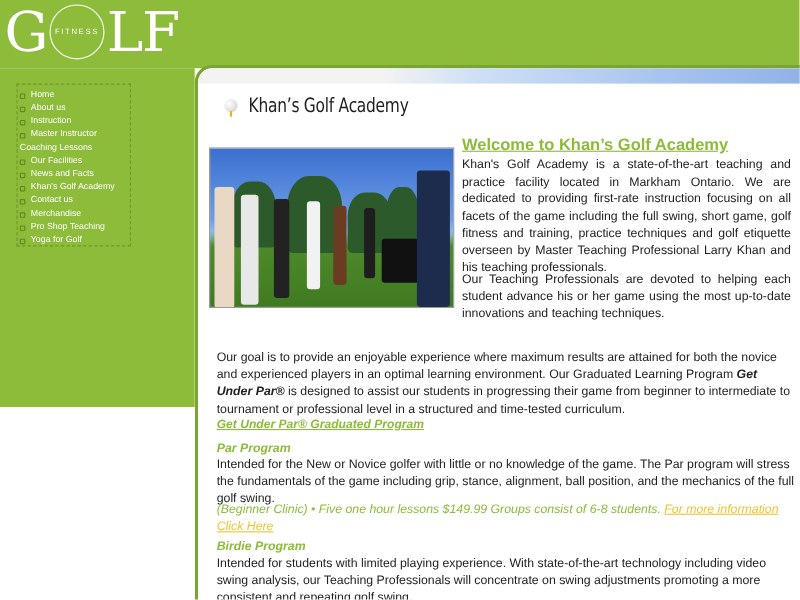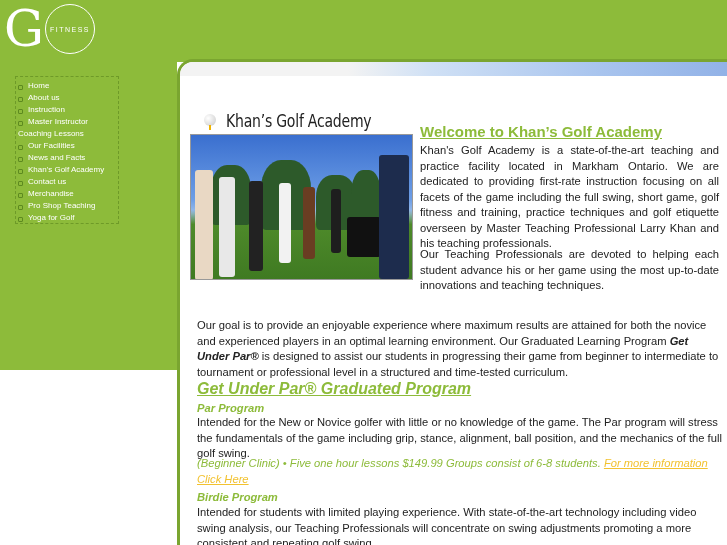--- a/index.html
+++ b/index.html
@@ -28,57 +28,58 @@
     box-sizing:border-box;
   }
   .logo-circle span { font-size:7px; letter-spacing:1.5px; color:#ffffff; }
   .nav {
     position:absolute; left:15px; top:76px; width:104px; height:148px;
     border:1px dashed #6e9a28; box-sizing:border-box; padding-top:1px;
   }
   .nav-item { display:flex; align-items:flex-end; height:12px; font-size:8px; color:#ffffff; padding-left:2px; white-space:nowrap; cursor:pointer; }
   .nav-bullet { width:5px; height:5px; border:1px solid #5d8a1f; border-radius:1px; margin-right:5px; box-sizing:border-box; flex:none; }
   .nav-item.plain { padding-left:2px; }
-  .page-heading { position:absolute; left:204px; top:86px; display:flex; align-items:center;margin-top:24px; }
+  .page-heading { position:absolute; left:204px; top:86px; display:flex; align-items:center; }
   .ball { position:relative; width:14px; height:18px; margin-right:8px; }
   .ball .b { position:absolute; left:0; top:2px; width:12px; height:12px; border-radius:50%; background:radial-gradient(circle at 35% 35%,#ffffff,#c9c9c9); }
   .ball .t { position:absolute; left:5px; top:13px; width:2px; height:5px; background:#f0b400; }
   .page-heading-text { font-family:"DejaVu Sans", sans-serif; font-size:18px; color:#222; transform:scaleX(0.78); transform-origin:left center; letter-spacing:-0.3px; }
   .photo {
     position:absolute; left:190px; top:134px; width:221px; height:144px;
     background:
       linear-gradient(to bottom, rgba(0,0,0,0) 0%, rgba(0,0,0,0) 52%, #4e8a2a 62%, #3f7a22 100%),
       linear-gradient(to bottom, #3a6fcf 0%, #6d9ee6 45%, #9fc0ea 55%);
     border:1px solid #999;
     overflow:hidden;
   }
   .tree { position:absolute; background:#2d5a2a; border-radius:40% 40% 10% 10%; }
   .person { position:absolute; border-radius:3px; }
   .welcome { position:absolute; left:420px; top:123px; font-size:15px; font-weight:bold; color:#8dbb3a; text-decoration:underline; cursor:pointer; }
   .p { position:absolute; font-size:11.2px; line-height:15.5px; color:#222; text-align:justify; }
   .p1 { left:420px; top:143px; width:299px; }
   .p2 { left:420px; top:247px; width:299px; }
   .p3 { left:197px; top:318px; width:525px; text-align:left; }
-  .green-link { position:absolute; left:197px; top:380px; font-size:16px; font-weight:bold; font-style:italic; color:#8dbb3a; text-decoration:underline; cursor:pointer; }
+  .green-link { position:absolute; left:197px; top:380px; font-size:11px; font-weight:bold; font-style:italic; color:#8dbb3a; text-decoration:underline; cursor:pointer; }
   .sec-title { position:absolute; left:197px; font-size:11.2px; font-weight:bold; font-style:italic; color:#8dbb3a; }
   .sec-body { position:absolute; left:197px; width:525px; font-size:11.2px; line-height:15.5px; color:#222; }
   .clinic { position:absolute; left:197px; top:456px; width:525px; font-size:11.2px; line-height:15.5px; font-weight:normal; font-style:italic; color:#8dbb3a; }
   .clinic a { color:#f2c230; text-decoration:underline; cursor:pointer; }
 </style>
 </head>
 <body>
 
 <div class="top-band"></div>
 <div class="left-panel"></div>
 
 <div class="logo">
   <span class="logo-letter">G</span>
   <span class="logo-circle">
     <span>FITNESS</span>
   </span>
+  <span class="logo-letter">LF</span>
 </div>
 
 <div class="nav" id="nav">
     <div class="nav-item">
       <span class="nav-bullet"></span>
       <span>Home</span>
     </div>
     <div class="nav-item">
       <span class="nav-bullet"></span>
       <span>About us</span>

